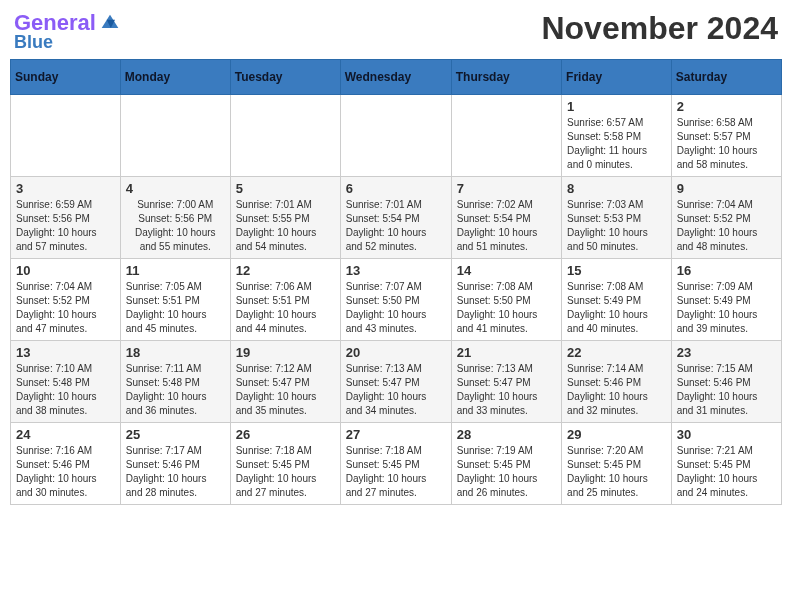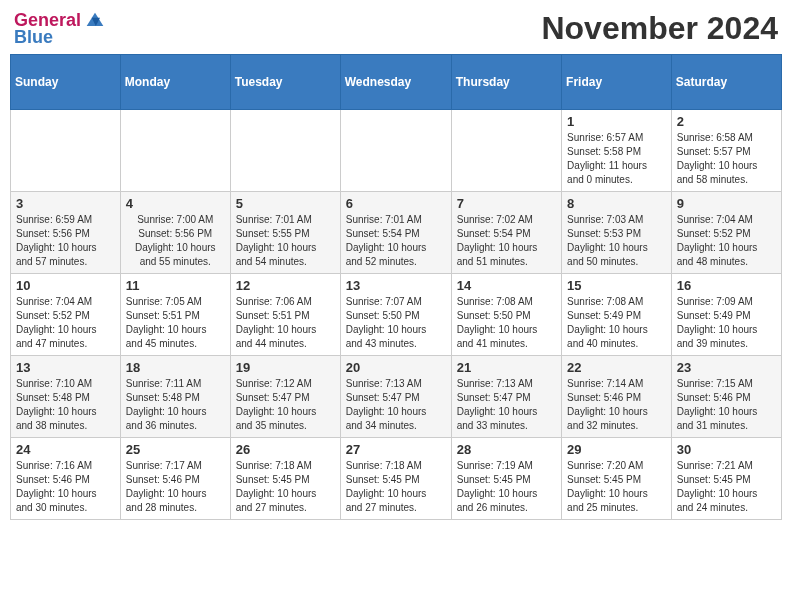--- a/index.html
+++ b/index.html
@@ -21,23 +21,23 @@
       display: flex;
       flex-direction: column;
       align-items: flex-start;
     }
     .logo-text {
       display: flex;
       align-items: center;
       gap: 2px;
     }
     .logo-general {
-      font-size: 18px;
-      font-weight: bold;
-      color: #be185d;
+      font-size: 22px;
+      font-weight: bold;
+      color: #8b5cf6;
     }
     .logo-blue {
       font-size: 18px;
       font-weight: bold;
       color: #3a7bbf;
       text-align: right;
     }
     .logo-icon {
       width: 20px;
       height: 20px;
@@ -55,23 +55,23 @@
       font-size: 16px;
       color: #555;
     }
     .calendar {
       width: 100%;
       border-collapse: collapse;
       border: 1px solid #ccc;
     }
     .calendar th {
       background-color: #3a7bbf;
-      color: #ffffff;
+      color: #0f172a;
       font-size: 12px;
-      padding: 20px 4px;
+      padding: 10px 4px;
       text-align: left;
       border: 1px solid #2a6aaa;
       font-weight: bold;
     }
     .calendar td {
       vertical-align: top;
       border: 1px solid #ccc;
       padding: 4px 5px;
       font-size: 10px;
       color: #333;

